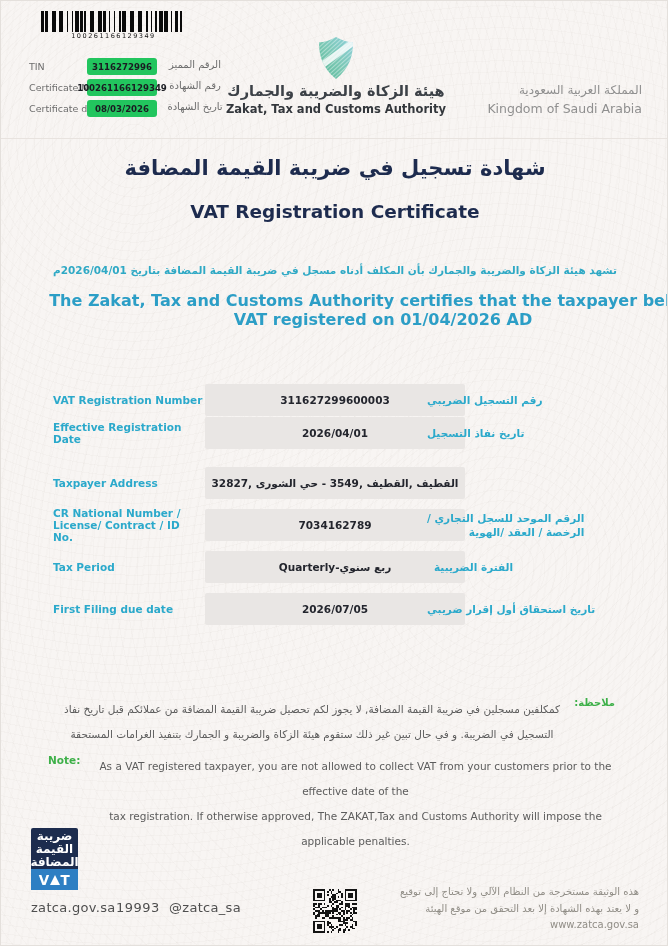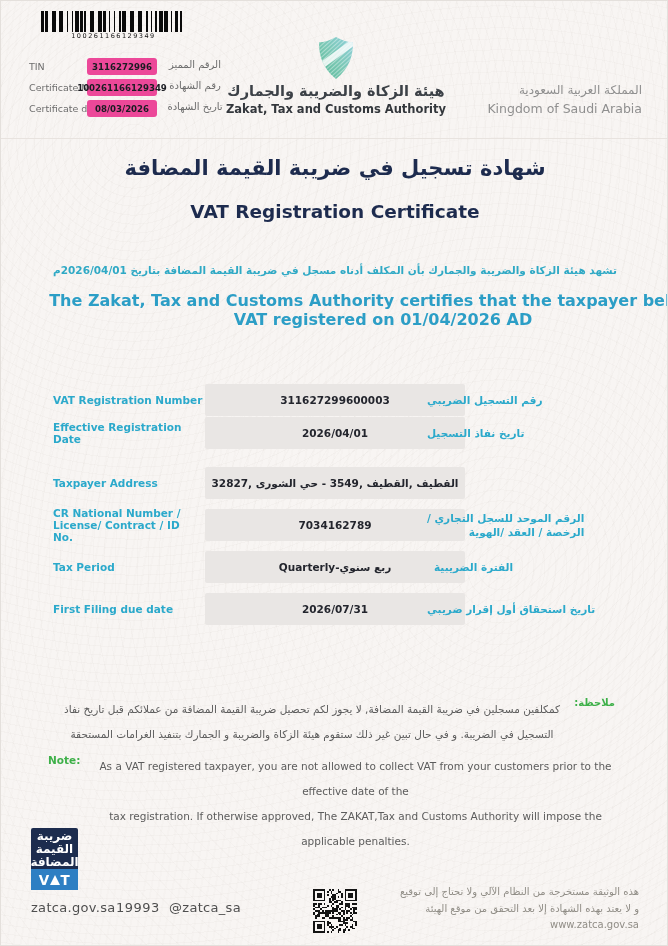--- a/index.html
+++ b/index.html
@@ -15,21 +15,21 @@
       repeating-radial-gradient(circle at 20% 15%, rgba(180,170,160,0.06) 0 1px, transparent 1px 9px),
       repeating-radial-gradient(circle at 75% 60%, rgba(180,170,160,0.05) 0 1px, transparent 1px 11px),
       repeating-linear-gradient(100deg, rgba(190,180,170,0.04) 0 2px, transparent 2px 7px);
   }
   .abs{position:absolute;}
   
   #barcode{left:40px;top:10px;width:145px;height:21px;display:flex;align-items:stretch;}
   #barcode-number{left:40px;top:31px;width:145px;text-align:center;font-size:6.5px;letter-spacing:1.5px;color:#111;}
   .meta-row{left:0;width:240px;height:17px;}
   .meta-label{position:absolute;left:28px;top:3px;font-size:9.5px;color:#6d6d6d;}
-  .meta-box{position:absolute;left:86px;top:0;width:70px;height:17px;background:#ec4899;border-radius:3px;
+  .meta-box{position:absolute;left:86px;top:0;width:70px;height:17px;background:#22c55e;border-radius:3px;
     display:flex;align-items:center;justify-content:center;font-size:8.6px;font-weight:bold;color:#1a1c22;}
   .meta-ar{position:absolute;left:158px;top:1px;width:72px;text-align:center;font-size:10px;color:#6d6d6d;}
   #authority-logo{left:313px;top:34px;}
   #authority-ar{left:184px;top:82px;width:302px;text-align:center;font-size:14.5px;font-weight:bold;color:#3c4147;}
   #authority-en{left:184px;top:101px;width:302px;text-align:center;font-size:11.5px;font-weight:bold;color:#33373c;}
   #country-ar{right:25px;top:82px;width:170px;text-align:right;font-size:12px;color:#8f8f8f;}
   #country-en{right:25px;top:100px;width:170px;text-align:right;font-size:12.5px;color:#8f8f8f;}
   #header-sep{left:0;top:137px;width:668px;height:1px;background:#e8e3df;}
   
   #title-ar{left:0;top:155px;width:668px;text-align:center;font-size:21px;font-weight:bold;color:#1d2b4e;}
@@ -198,21 +198,21 @@
     <div class="f-label-ar" dir="rtl">الرقم الموحد للسجل التجاري /
 الرخصة / العقد /الهوية</div>
   </div>
   <div class="abs field-row" style="top:550px;padding-left:7px;">
     <div class="f-label-en">Tax Period</div>
     <div class="f-value" dir="rtl">ربع سنوي-Quarterly</div>
     <div class="f-label-ar" dir="rtl">الفترة الضريبية</div>
   </div>
   <div class="abs field-row" style="top:592px;">
     <div class="f-label-en">First Filing due date</div>
-    <div class="f-value">2026/07/31</div>
+    <div class="f-value">2026/07/05</div>
     <div class="f-label-ar" dir="rtl">تاريخ استحقاق أول إقرار ضريبي</div>
   </div>
 
   <div id="note-ar-label" class="abs" dir="rtl">ملاحظة:</div>
   <div id="note-ar-text" class="abs" dir="rtl">كمكلفين مسجلين في ضريبة القيمة المضافة, لا يجوز لكم تحصيل ضريبة القيمة المضافة من عملائكم قبل تاريخ نفاذ
 التسجيل في الضريبة. و في حال تبين غير ذلك ستقوم هيئة الزكاة والضريبة و الجمارك بتنفيذ الغرامات المستحقة</div>
   <div id="note-en-label" class="abs">Note:</div>
   <div id="note-en-text" class="abs">As a VAT registered taxpayer, you are not allowed to collect VAT from your customers prior to the effective date of the
 tax registration. If otherwise approved, The ZAKAT,Tax and Customs Authority will impose the applicable penalties.</div>
 

